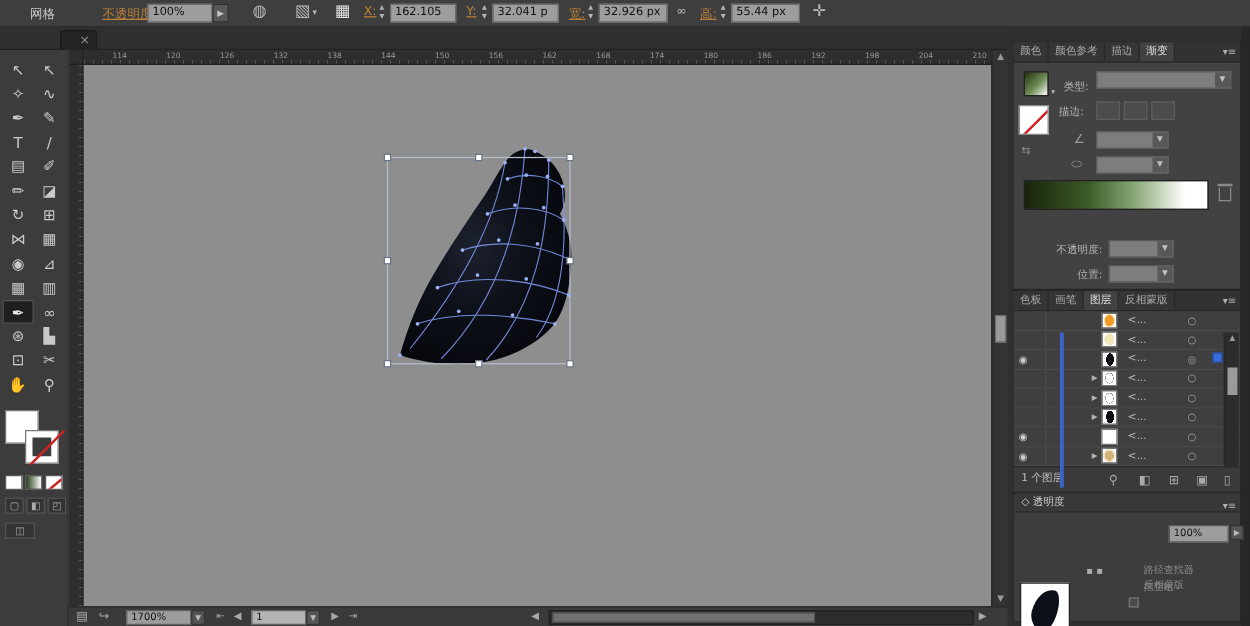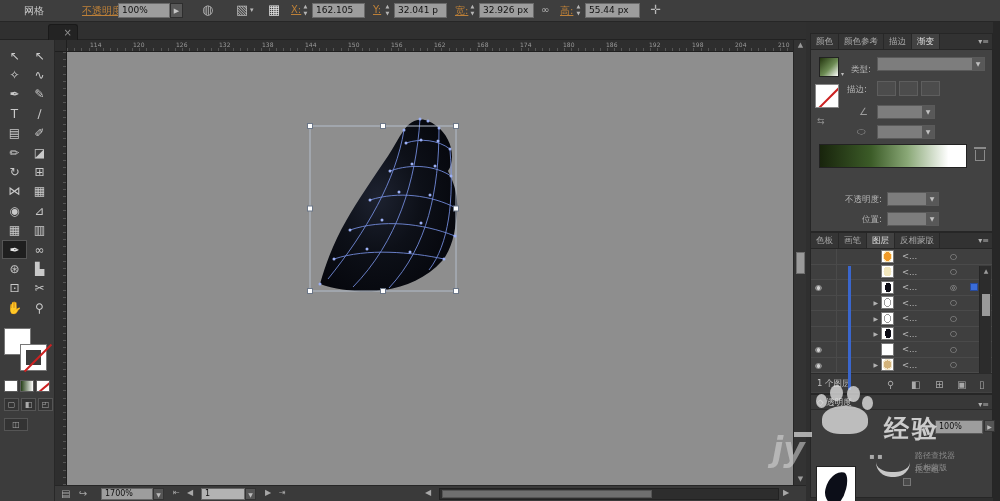--- a/index.html
+++ b/index.html
@@ -566,25 +566,14 @@
         <div id="tp-thumb"></div>
         <span class="gray-opt" style="left:58px;top:42px;color:#aaa">▪ ▪</span>
         <span class="gray-opt" style="left:104px;top:40px">路径查找器</span>
         <span class="gray-opt" style="left:104px;top:54px">挖空组</span>
         <span class="chk" style="left:92px;top:68px"></span>
         <span class="gray-opt" style="left:104px;top:52px">反相蒙版</span>
       </div>
     </div>
   </div>
 
-  <div id="watermark">
-    <div class="toe" style="left:46px;top:14px;width:11px;height:14px"></div>
-    <div class="toe" style="left:60px;top:5px;width:13px;height:16px"></div>
-    <div class="toe" style="left:77px;top:6px;width:13px;height:16px"></div>
-    <div class="toe" style="left:92px;top:16px;width:11px;height:14px"></div>
-    <div class="toe" style="left:52px;top:26px;width:46px;height:28px;border-radius:46% 46% 40% 40%"></div>
-    <div id="wm-dash"></div>
-    <span id="wm-text">经验</span>
-    <span id="wm-jy">jy</span>
-    <div id="wm-smile"></div>
-  </div>
 
 </div>
 
 </body></html>

